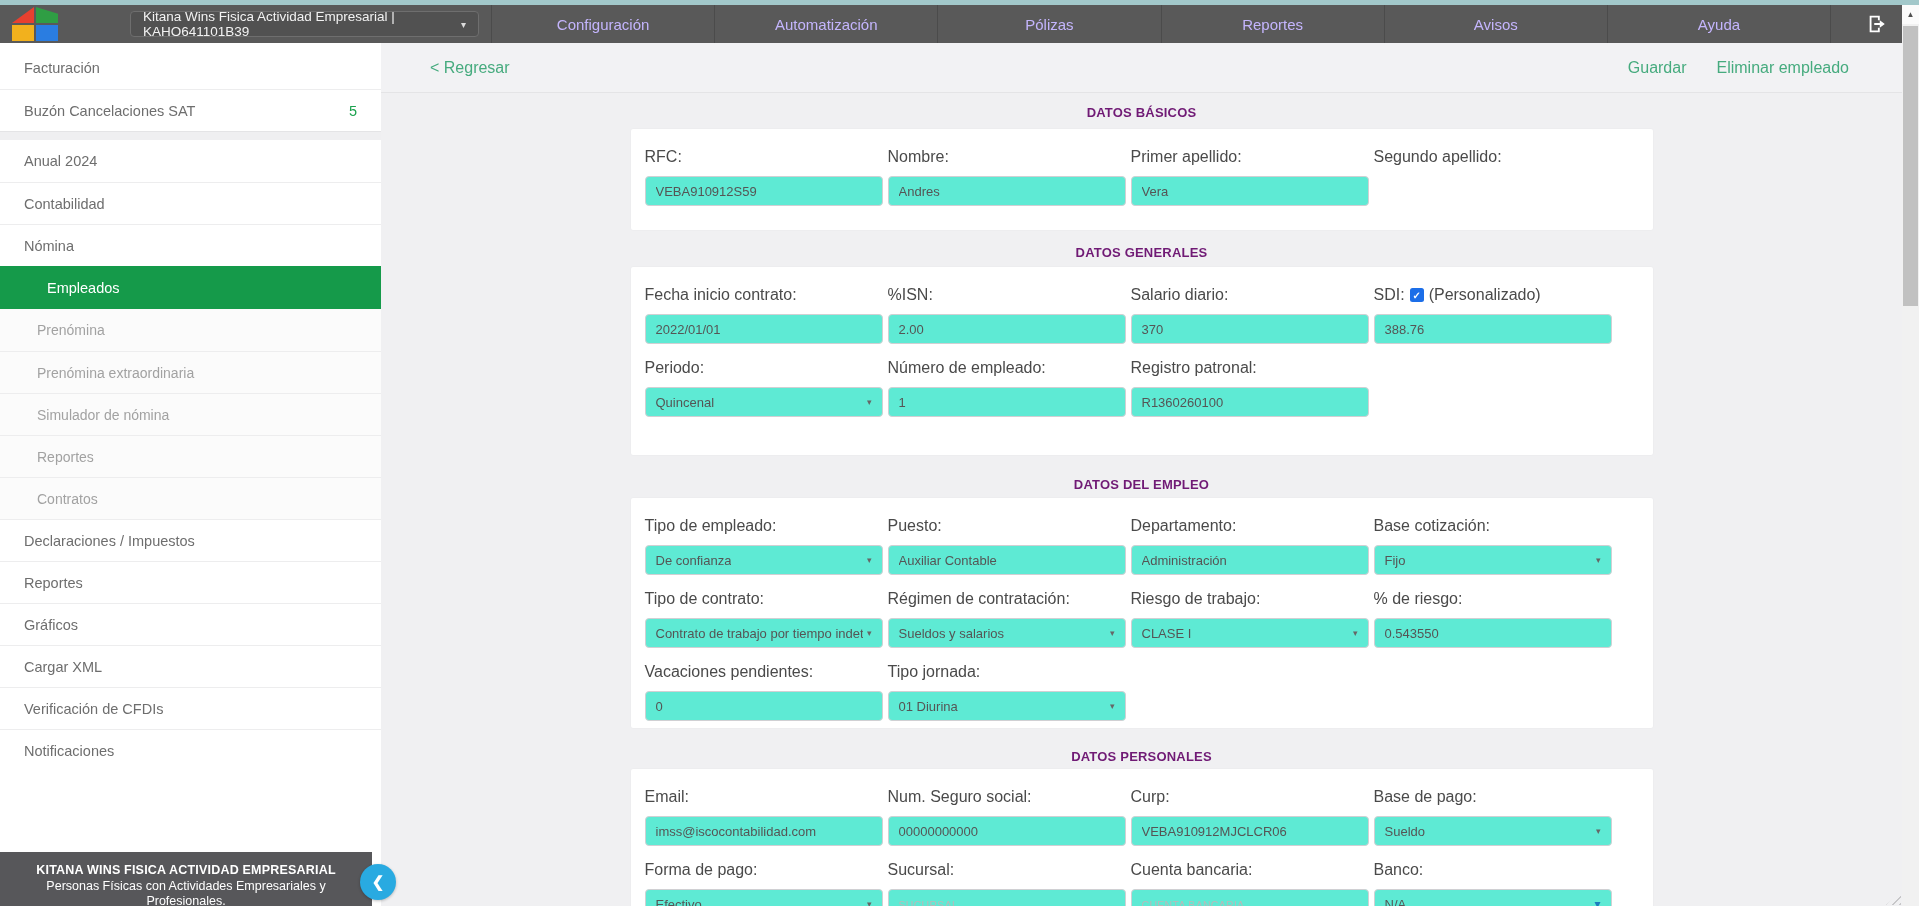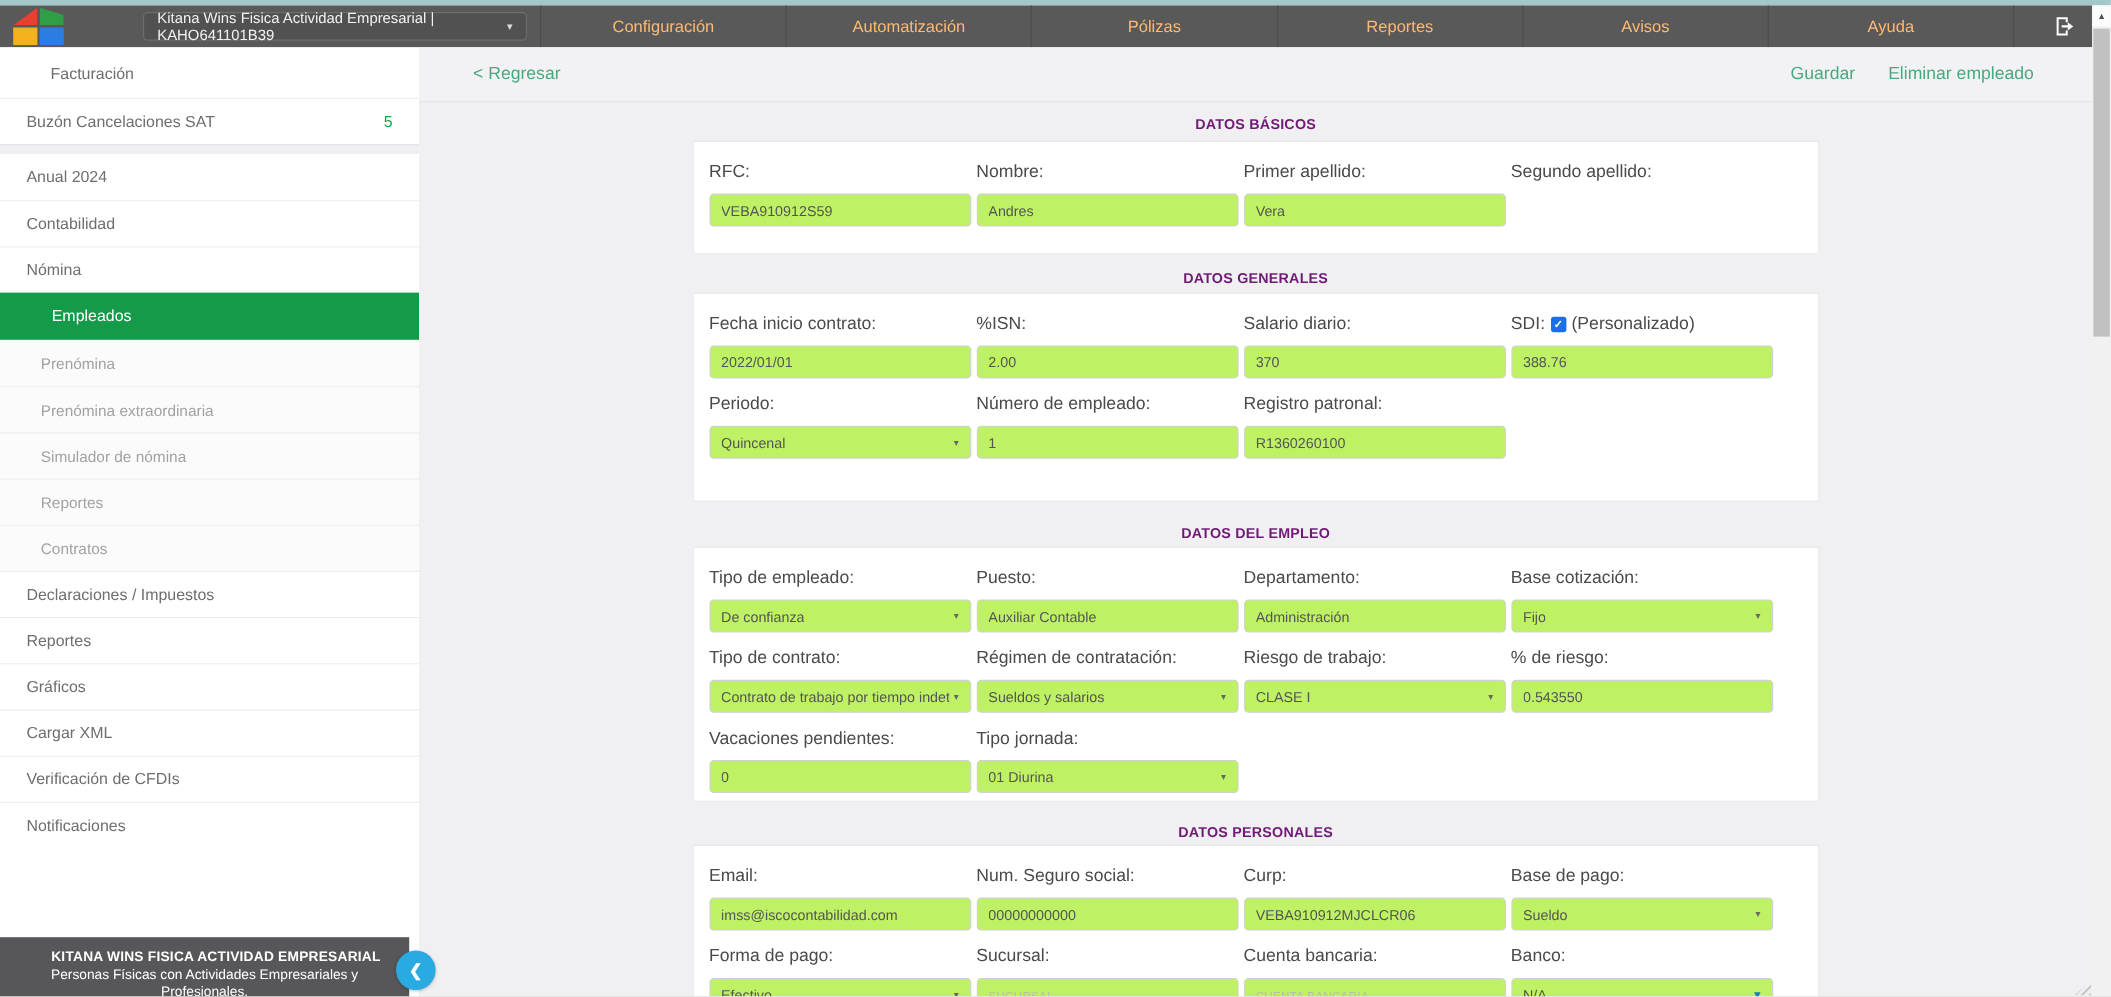--- a/index.html
+++ b/index.html
@@ -20,48 +20,48 @@
   .logo .q.blue{background:#2a7de1;}
 
   .company-select{position:absolute;left:130px;top:6px;width:349px;height:26px;
         background:#515151;border:1px solid #6e6e6e;border-radius:4px;
         color:#f2f2f2;font-size:13.5px;display:flex;align-items:center;
         padding:0 12px;box-sizing:border-box;cursor:pointer;}
   .company-select .caret{margin-left:auto;font-size:10px;color:#dcdcdc;}
 
   .topmenu{position:absolute;left:491px;top:0;width:1339px;height:38px;display:flex;}
   .menu-item{flex:1;display:flex;align-items:center;justify-content:center;
-        color:#fdba74;font-size:15px;border-left:1px solid #4b4b4b;cursor:pointer;}
+        color:#c4b5fd;font-size:15px;border-left:1px solid #4b4b4b;cursor:pointer;}
   .menu-end-sep{position:absolute;left:1830px;top:0;width:1px;height:38px;background:#4b4b4b;}
   .logout{position:absolute;left:1852px;top:0;width:50px;height:38px;
         display:flex;align-items:center;justify-content:center;cursor:pointer;}
 
   
   .scrollbar{position:absolute;left:1902px;top:5px;width:17px;height:901px;background:#f1f1f1;}
   .scroll-up{position:absolute;top:0;left:0;width:17px;height:19px;background:#fbfbfb;
         display:flex;align-items:center;justify-content:center;font-size:8px;color:#505050;cursor:pointer;}
   .scroll-thumb{position:absolute;top:21px;left:1px;width:15px;height:280px;background:#c1c1c1;cursor:pointer;}
 
   
   .sidebar{position:absolute;left:0;top:43px;width:381px;height:863px;background:#ffffff;}
   .nav{list-style:none;margin:0;padding:4px 0 0 0;font-size:14.5px;color:#6e6e6e;}
   .nav li.item{height:42px;display:flex;align-items:center;padding-left:24px;
         border-top:1px solid #ededee;cursor:pointer;box-sizing:border-box;}
-  .nav li.item:first-child{border-top:none;margin-left:22px;}
+  .nav li.item:first-child{border-top:none;}
   .nav li.sep-block{height:8px;background:#efeff1;border-top:1px solid #e4e4e6;}
   .nav li.sep-block + li.item{border-top:none;}
   .nav li.sub{padding-left:37px;color:#a2a2a2;font-size:14px;background:#fbfbfb;}
   .nav li.active{background:#159a4a;color:#ffffff;padding-left:47px;height:43px;border-top:none;}
   .nav li.active + li{border-top:none;}
   .badge{margin-left:auto;margin-right:24px;color:#1ba24e;font-size:14.5px;}
 
   .side-footer{position:absolute;left:0;top:766px;width:372px;height:131px;background:transparent;}
   .side-footer .box{position:absolute;left:0;top:43px;width:372px;height:88px;background:#57575a;
         color:#ffffff;text-align:center;padding:11px 26px;box-sizing:border-box;font-size:12.5px;line-height:1.25;}
-  .side-footer .l1{font-weight:bold;letter-spacing:.2px;text-align:right;}
+  .side-footer .l1{font-weight:bold;letter-spacing:.2px;}
   .collapse-btn{position:absolute;left:360px;top:864px;width:36px;height:36px;border-radius:50%;
         background:#29aae1;color:#fff;display:flex;align-items:center;justify-content:center;
         font-size:15px;font-weight:bold;cursor:pointer;box-shadow:0 1px 3px rgba(0,0,0,.25);z-index:5;}
 
   
   .main{position:absolute;left:381px;top:43px;width:1521px;height:863px;background:#f0f0f2;overflow:hidden;}
   .actionbar{height:49px;display:flex;align-items:center;border-bottom:1px solid #e4e4e6;
         background:#f2f2f4;}
   .green-link{color:#46ab7e;font-size:16px;cursor:pointer;}
   .back-link{margin-left:49px;}
@@ -78,21 +78,21 @@
   .c2{margin-top:7px;height:188px;}
   .c3{margin-top:6px;height:230px;}
   .c4{margin-top:5px;height:200px;}
 
   .frow{display:flex;gap:5px;}
   .frow + .frow{margin-top:16px;}
   .field{width:238px;}
   .flabel{font-size:16px;color:#4a4a4a;height:16px;margin-bottom:11px;white-space:nowrap;
         display:flex;align-items:center;gap:5px;}
   .ctl{width:100%;height:30px;box-sizing:border-box;border:1px solid #d0d0d3;border-radius:4px;
-        background:#bef264;font-family:"Liberation Sans",sans-serif;font-size:13px;color:#555;
+        background:#5eead4;font-family:"Liberation Sans",sans-serif;font-size:13px;color:#555;
         padding:0 10px;outline:none;}
   input.ctl::placeholder{color:#b9b9b9;font-size:10.5px;letter-spacing:.3px;}
   .sel{display:flex;align-items:center;cursor:pointer;overflow:hidden;}
   .sel-txt{white-space:nowrap;overflow:hidden;text-overflow:clip;}
   .sel .caret{margin-left:auto;font-size:9px;color:#666;padding-left:4px;}
   .sel.blue-caret .caret{color:#1a7dbe;font-size:12px;}
 
   .checkbox{width:14px;height:14px;background:#1c6ee8;border-radius:2.5px;display:inline-flex;
         align-items:center;justify-content:center;color:#fff;font-size:10px;cursor:pointer;flex:none;}
   .checkbox::after{content:"✓";font-weight:bold;}

